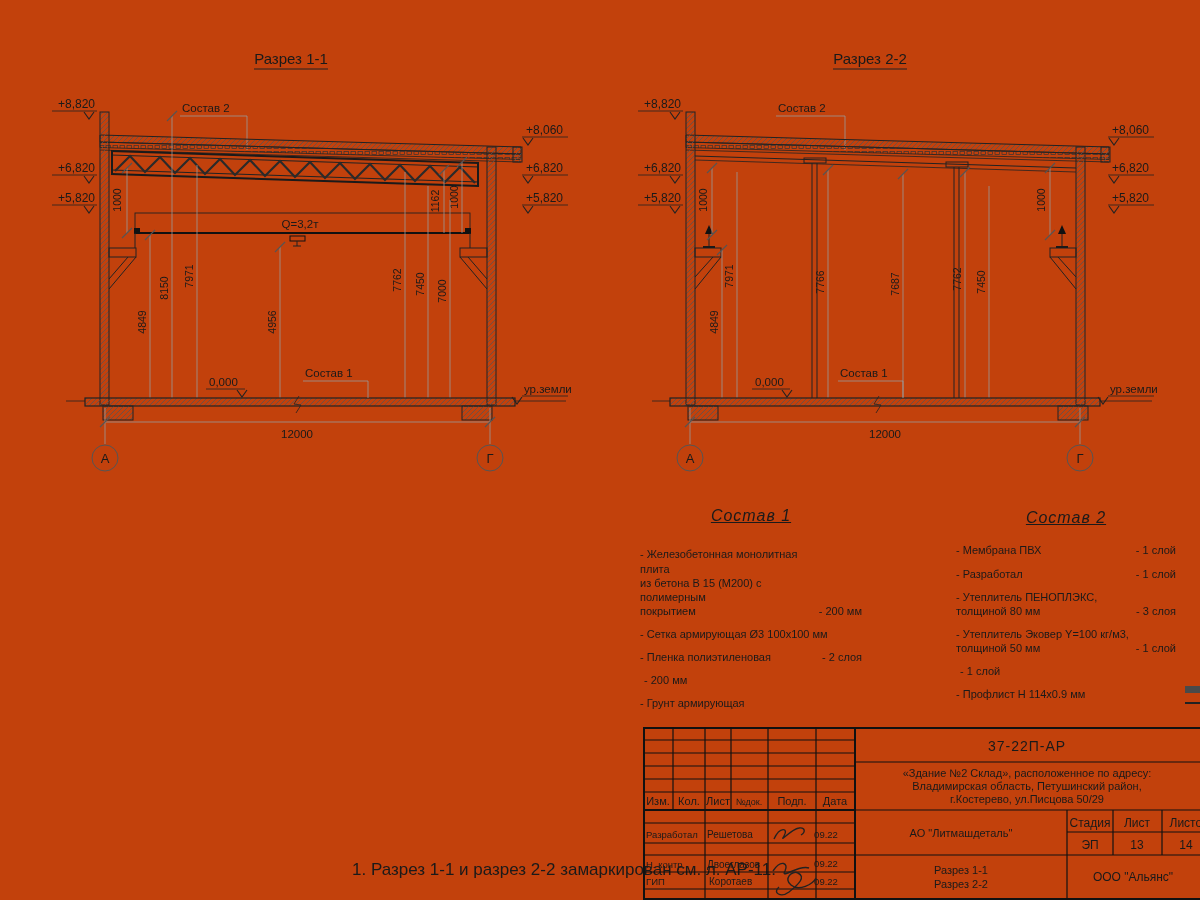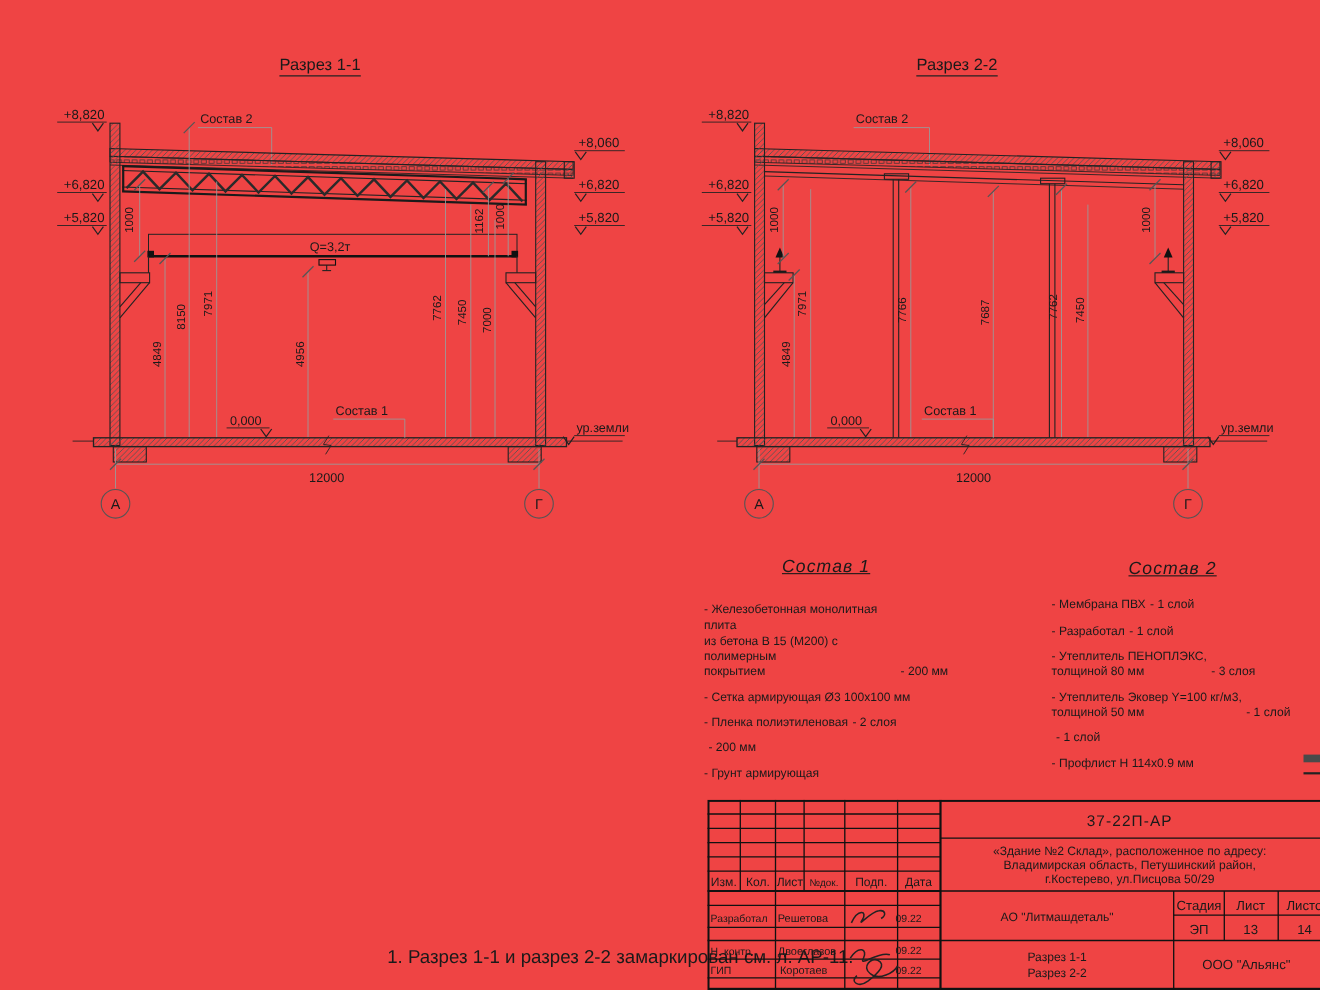--- a/index.html
+++ b/index.html
@@ -1,39 +1,39 @@
 <!DOCTYPE html>
 <html><head>
 <meta charset="utf-8">
 <style>
   *{margin:0;padding:0;box-sizing:border-box}
   html,body{width:1200px;height:900px;background:#fff;overflow:hidden;
     font-family:"Liberation Sans",sans-serif;color:#1a1a1a}
   .abs{position:absolute}
-  #sheet{position:relative;width:1200px;height:900px;background:#ef4444}
+  #sheet{position:relative;width:1200px;height:900px;background:#c2410c}
   svg text{font-family:"Liberation Sans",sans-serif;fill:#1a1a1a}
   .title{font-size:15px}
   .mid{text-anchor:middle}
   .end{text-anchor:end}
   .lbl{font-size:11.5px}
   .dim{font-size:10.5px}
   .elev{font-size:12px}
   .ax{font-size:13px}
   .ln{stroke:#222;stroke-width:1;fill:none}
   .ln2{stroke:#1a1a1a;stroke-width:2;fill:none}
   .thn{stroke:#222;stroke-width:.8;fill:none}
   .dimln{stroke:#9a9a9a;stroke-width:.8;fill:none}
   .tick{stroke:#555;stroke-width:1.1;fill:none}
   .vmark{stroke:#222;stroke-width:1.1;fill:none}
   .wall{fill:url(#hatch);stroke:#222;stroke-width:1}
   .truss{stroke:#2a2a2a;stroke-width:2.2;fill:none}
   .sostav{font-size:11px;line-height:1.28}
   .sostav-title{font-size:16px;font-style:italic;text-decoration:underline;
     text-align:center;letter-spacing:1px;margin-bottom:21px}
-  .srow{display:flex;justify-content:flex-start;align-items:flex-end;margin-bottom:9px}
+  .srow{display:flex;justify-content:space-between;align-items:flex-end;margin-bottom:9px}
   .sname{white-space:pre-line}
   .sqty{white-space:nowrap;margin-left:4px}
   .tbl line{stroke:#111;stroke-width:1.2}
   .tbl .bold{stroke-width:2}
   .tbt{font-size:11px}
   .sig{stroke:#222;stroke-width:1.4;fill:none}
   .note{font-size:17px}
 </style>
 </head>
 <body>

